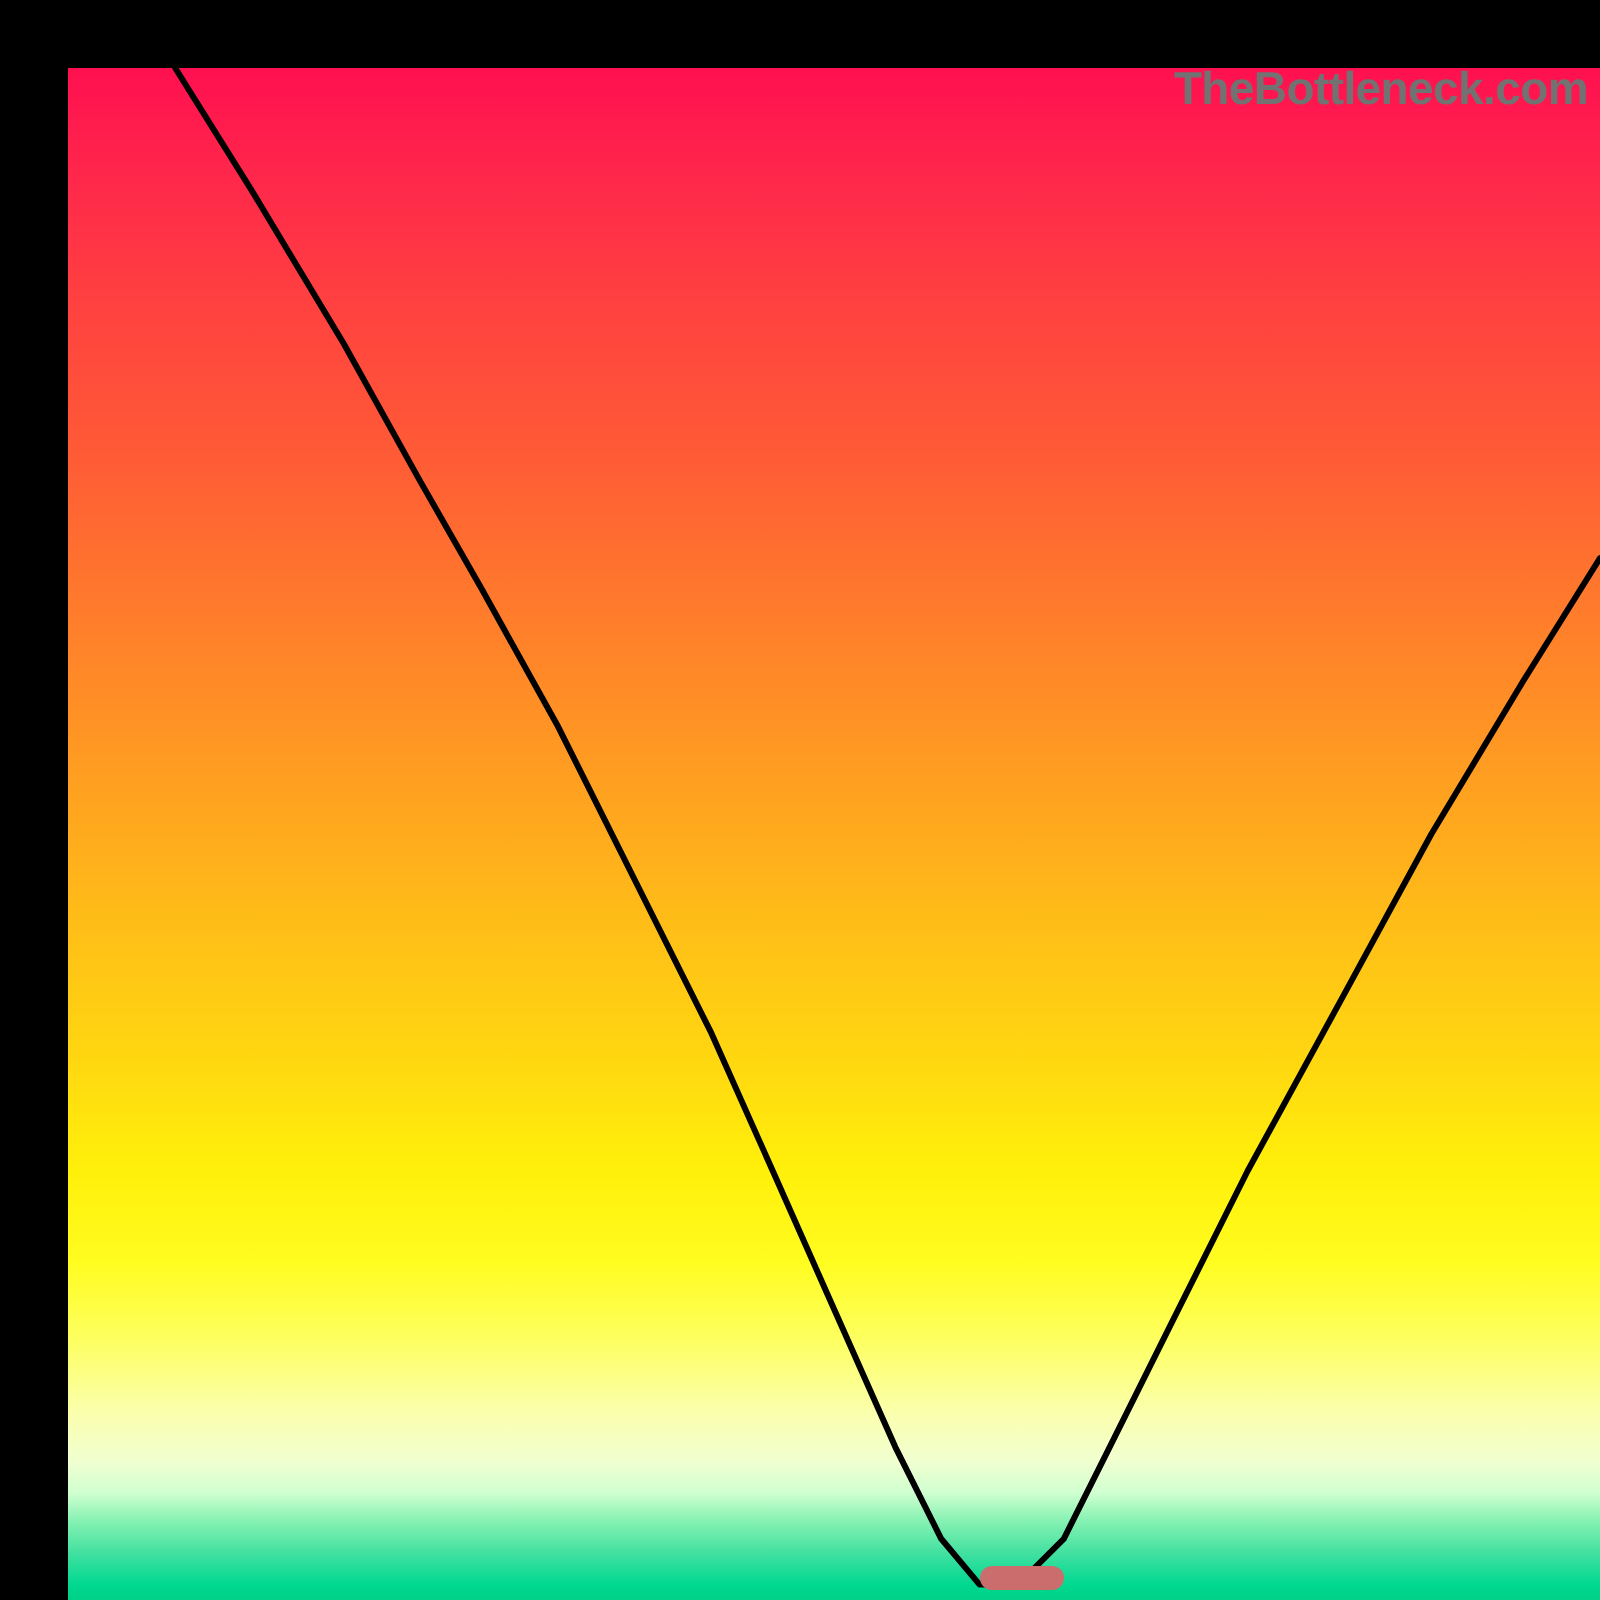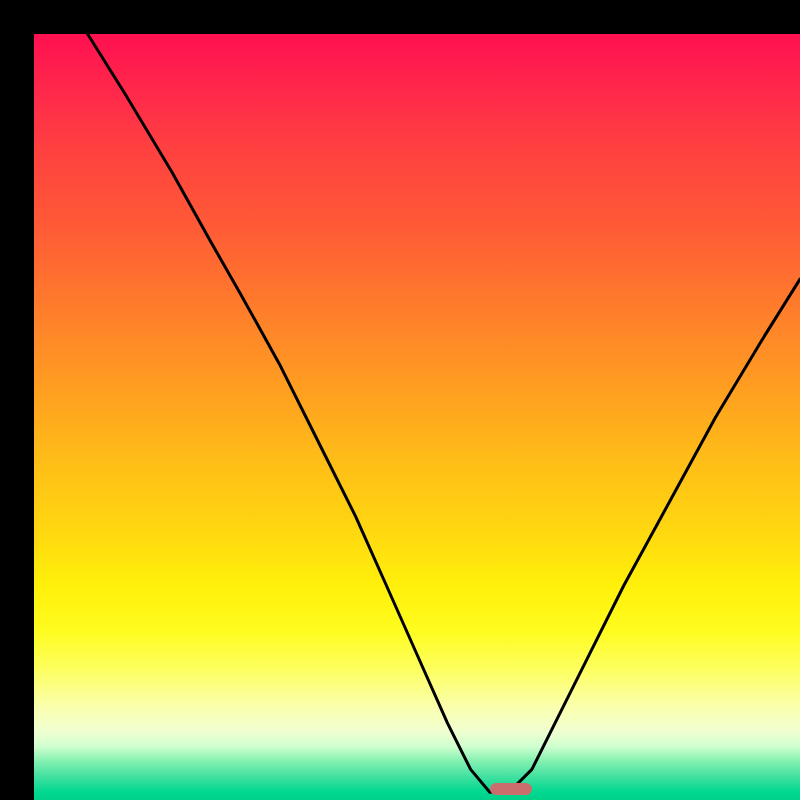--- a/index.html
+++ b/index.html
@@ -76,18 +76,19 @@
     font-weight: 600;
     letter-spacing: -0.3px;
     color: #727272;
   }
 </style>
 </head>
 <body>
 
 <div class="frame">
   <div class="plot-area">
+    <div class="watermark">TheBottleneck.com</div>
     <svg id="curve-svg" viewBox="0 0 766 766" preserveAspectRatio="none">
       <path id="curve-path" d="M53.6 0.0 L91.9 61.3 L137.9 137.9 L176.2 206.8 L206.8 260.4 L245.1 329.4 L283.4 406.0 L321.7 482.6 L352.4 551.5 L383.0 620.5 L413.6 689.4 L436.6 735.4 L455.8 758.3 L474.9 758.3 L497.9 735.4 L520.9 689.4 L551.5 628.1 L589.8 551.5 L635.8 467.3 L681.7 383.0 L727.7 306.4 L766.0 245.1"></path>
     </svg>
     <div class="marker" id="marker" style="left: 455.77px; width: 42.13px; bottom: 5.49px;"></div>
   </div>
 </div>
 
 </body></html>

